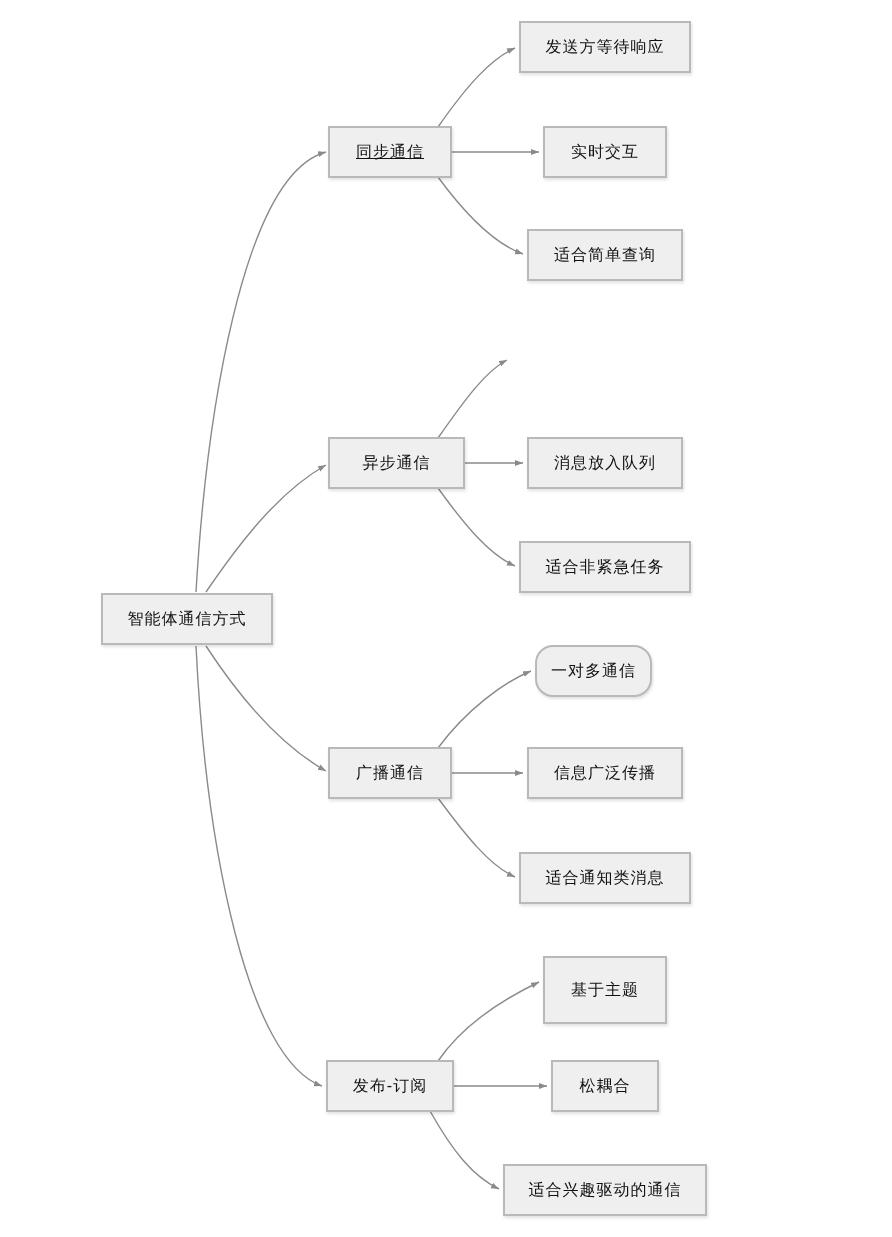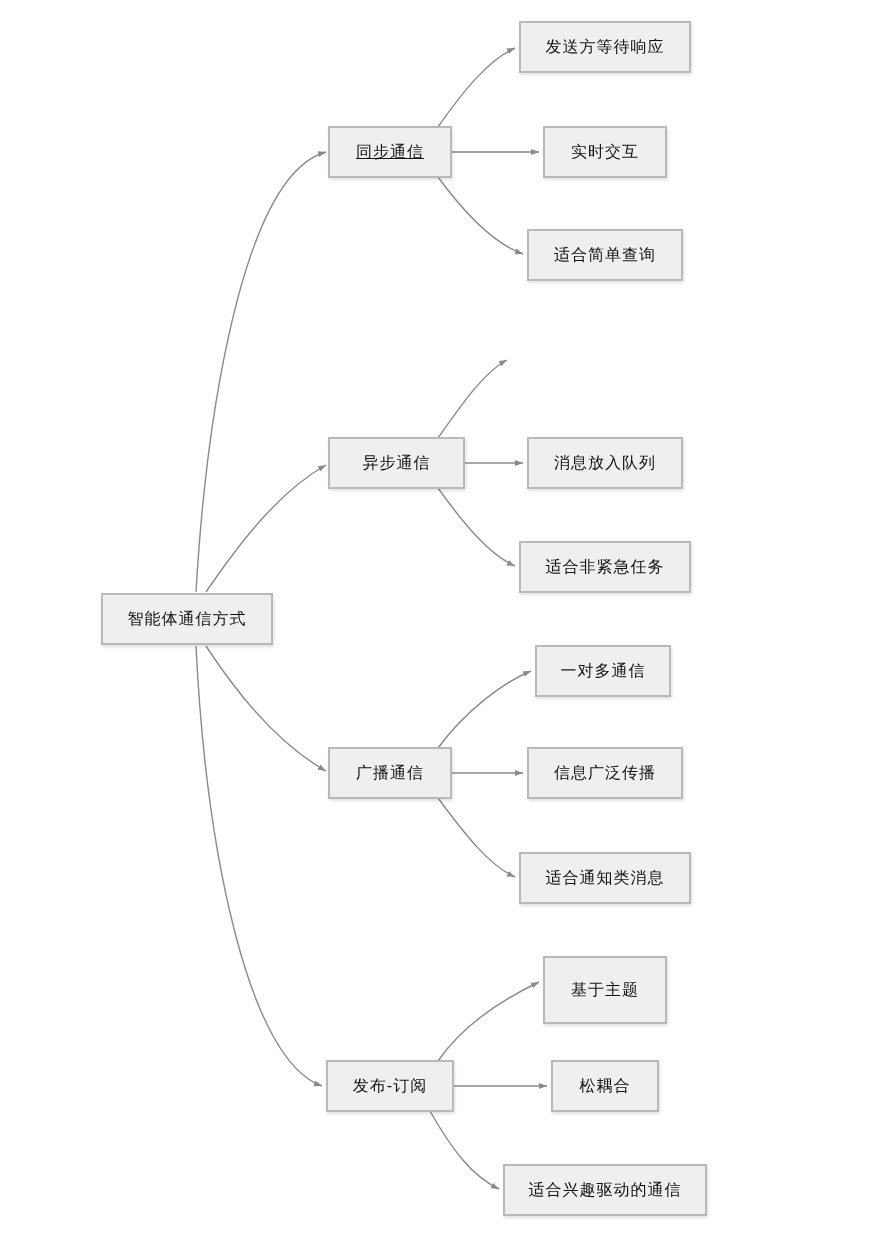--- a/index.html
+++ b/index.html
@@ -105,21 +105,21 @@
     <span>适合简单查询</span>
   </div>
 
   <div class="node" style="left:527px; top:437px; width:156px; height:52px;">
     <span>消息放入队列</span>
   </div>
   <div class="node" style="left:519px; top:541px; width:172px; height:52px;align-items:center;">
     <span>适合非紧急任务</span>
   </div>
 
-  <div class="node" style="left:535px; top:645px; width:136px; height:52px;">
+  <div class="node" style="left:535px; top:645px; width:117px; height:52px;border-radius:18px;">
     <span>一对多通信</span>
   </div>
   <div class="node" style="left:527px; top:747px; width:156px; height:52px;">
     <span>信息广泛传播</span>
   </div>
   <div class="node" style="left:519px; top:852px; width:172px; height:52px;">
     <span>适合通知类消息</span>
   </div>
 
   <div class="node" style="left:543px; top:956px; width:124px; height:68px;">

